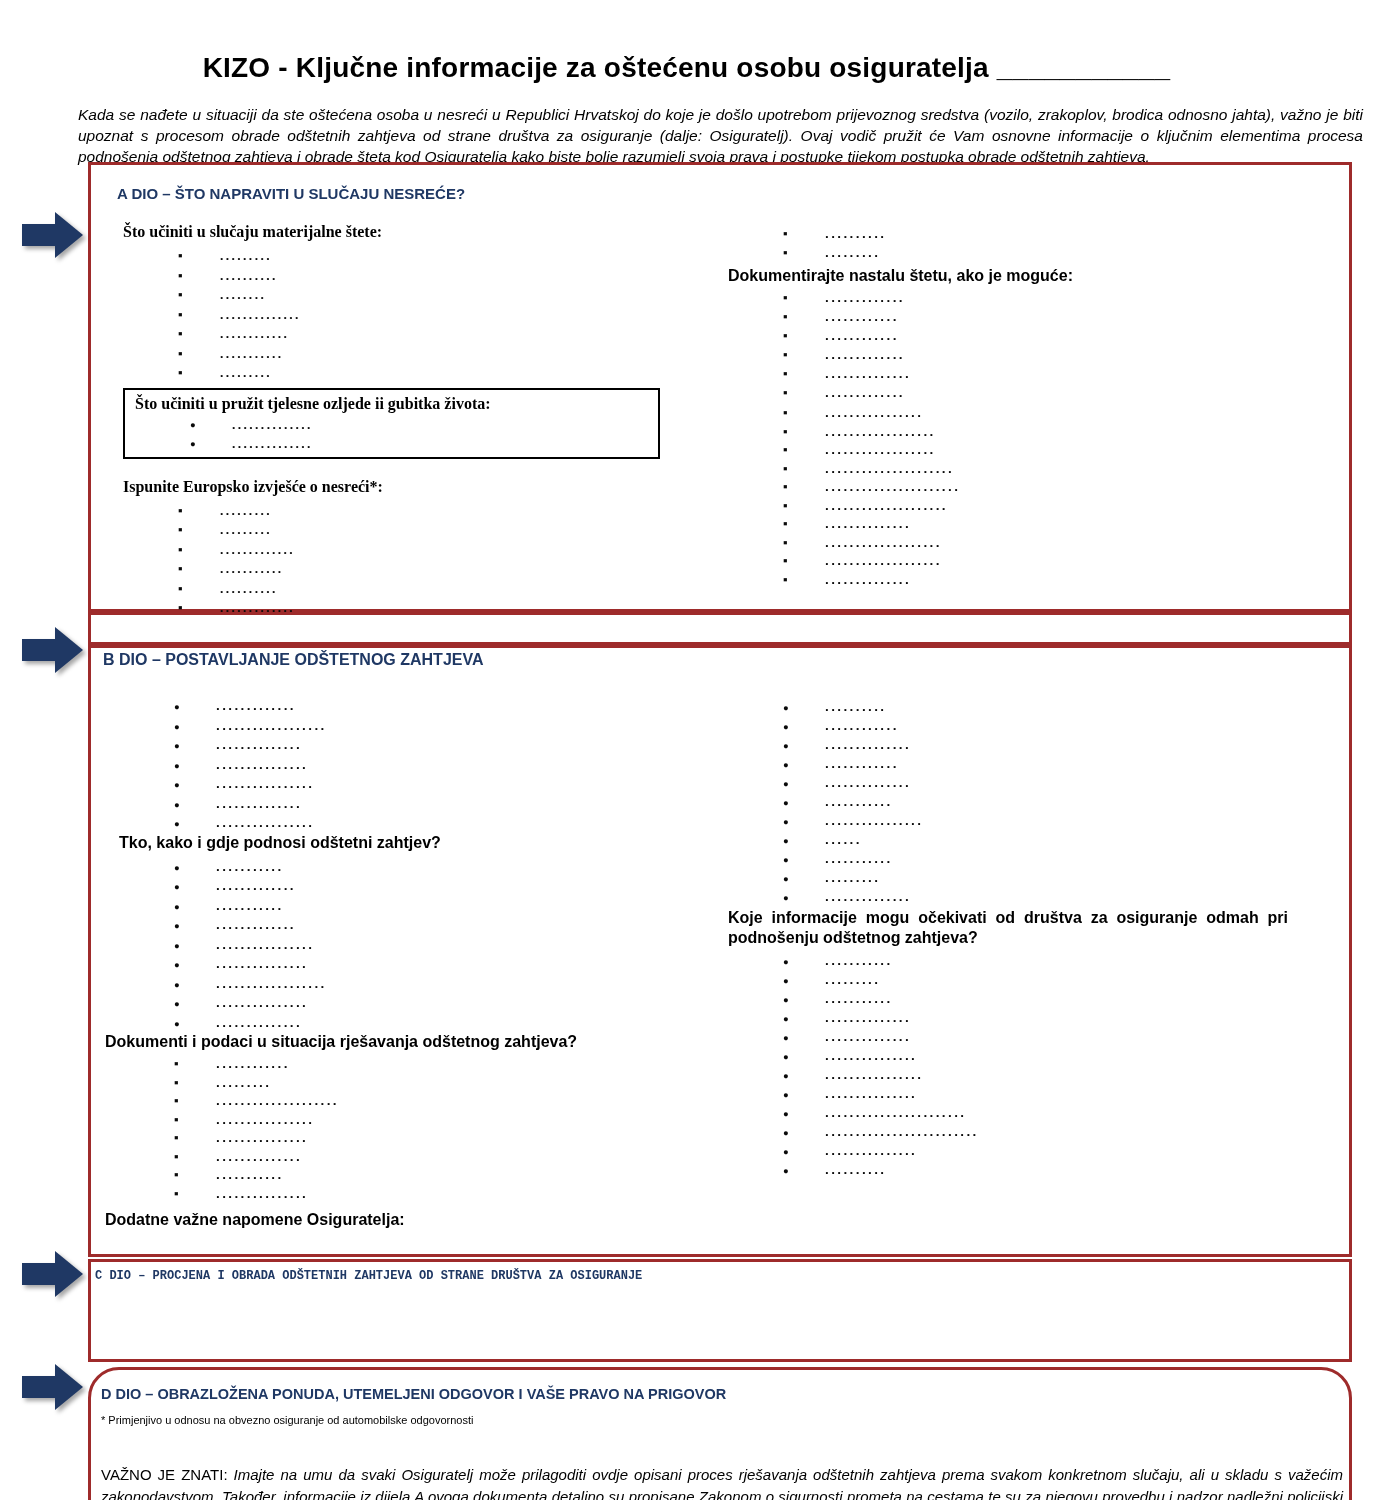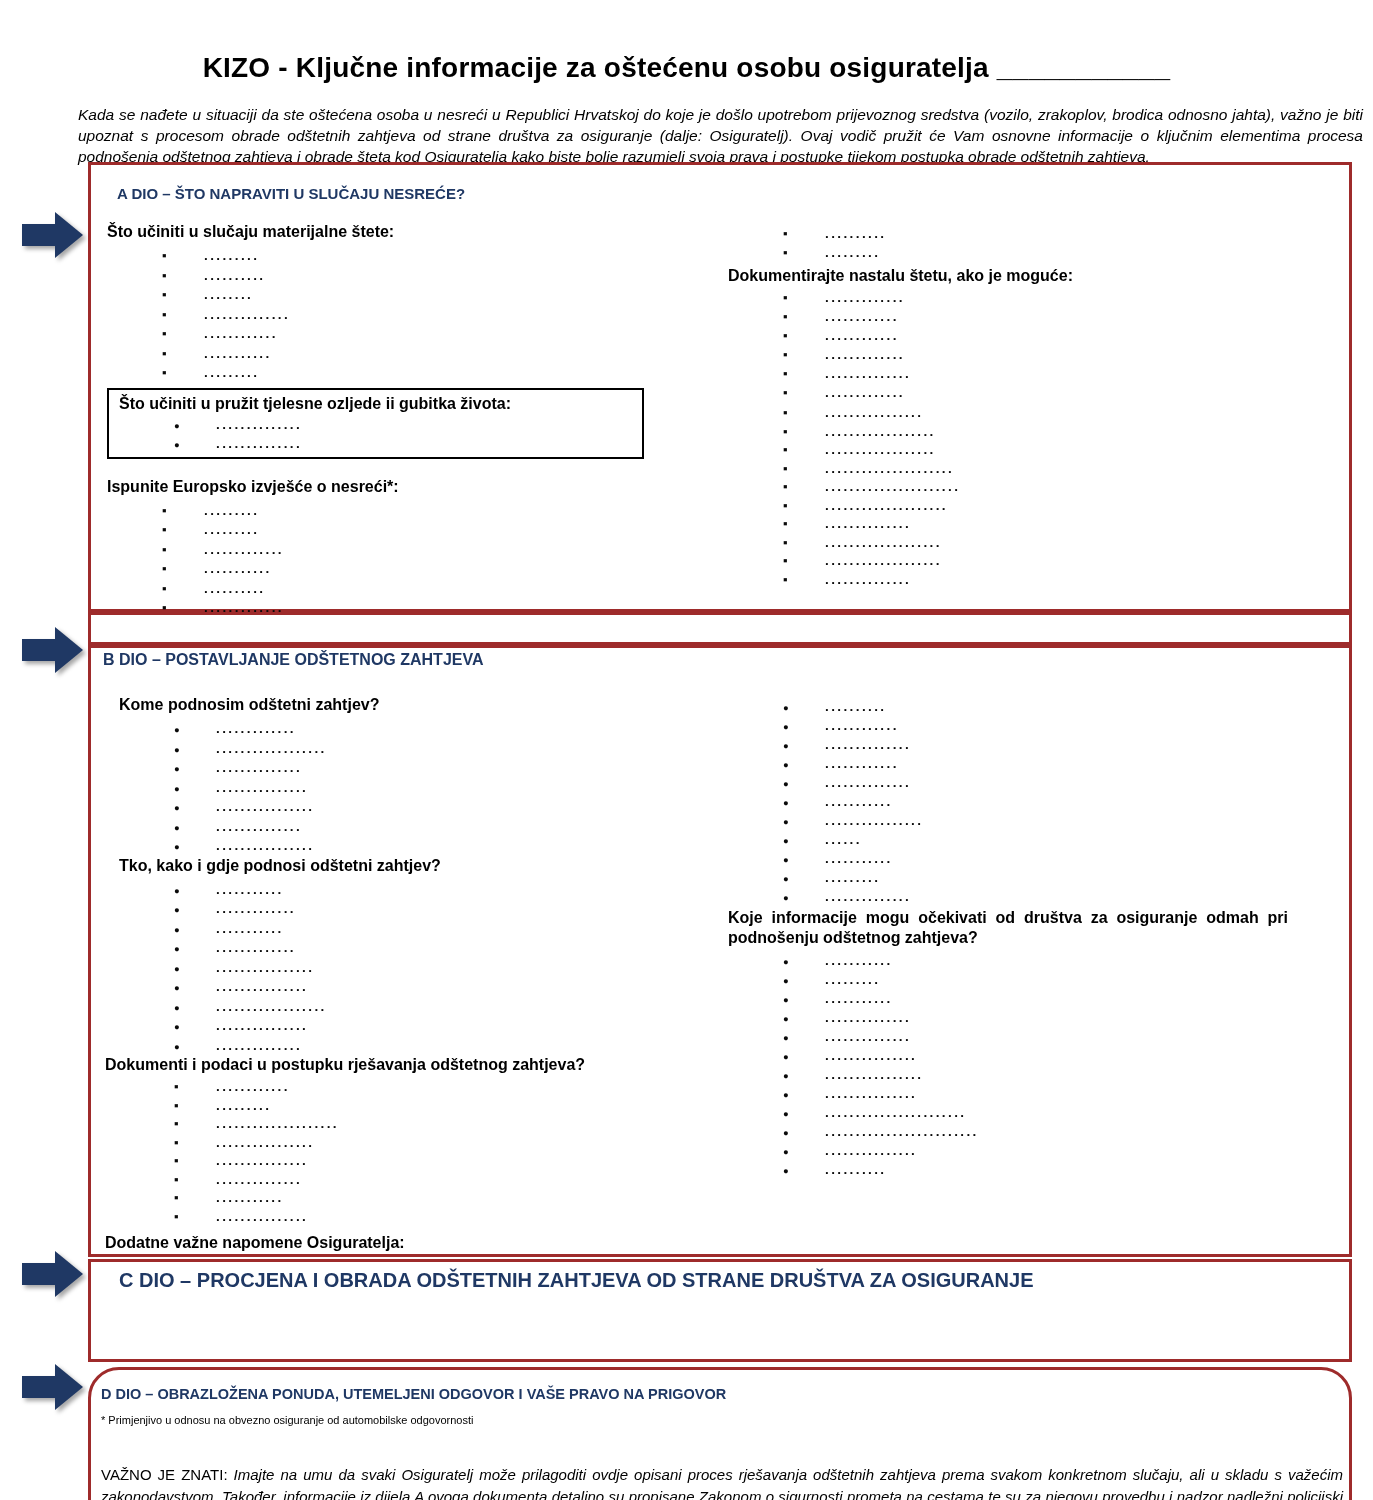--- a/index.html
+++ b/index.html
@@ -17,25 +17,25 @@
   .secbox { position:absolute; left:88px; width:1264px; border:3px solid var(--red); background:#fff; }
   .box-a { top:118px; height:450px; }
   .box-strip { top:568px; height:33px; }
   .box-b { top:601px; height:612px; }
   .box-c { top:1215px; height:103px; }
   .box-d { top:1323px; height:170px;border-radius:31px; }
 
   .sec-head { color:var(--navy); font-weight:bold; }
   .head-a { position:absolute; left:26px; top:20px; font-size:15px; }
   .head-b { position:absolute; left:12px; top:3px;  font-size:16px; }
-  .head-c { position:absolute; left:28px; top:7px;  font-size:20px; }
+  .head-c { position:absolute; left:4px; top:7px;  font-size:12px;font-family:Liberation Mono, monospace; }
   .head-d { position:absolute; left:10px; top:16px; font-size:14.5px; }
 
   .col { position:absolute; }
-  .col-a-left  { left:16px;  top:57px;  width:605px; }
+  .col-a-left  { left:32px;  top:57px;  width:605px;font-family:Liberation Serif, serif; }
   .col-a-right { left:637px; top:57px;  width:612px; }
   .col-b-left  { left:14px;  top:44px;  width:605px; }
   .col-b-right { left:637px; top:44px;  width:560px; }
 
   .group-title { font-size:16px; font-weight:bold; line-height:20px; }
   .jtitle { text-align:justify; }
 
   
   ul.bullets { list-style:none; margin:4px 0 0 0; padding:0 0 0 55px; }
   ul.bullets li { position:relative; padding-left:42px; line-height:19.5px;
@@ -174,21 +174,20 @@
     </div>
   </div>
 
   <div class="secbox box-strip"></div>
 
   <div class="secbox box-b">
     <div class="sec-head head-b">B DIO – POSTAVLJANJE ODŠTETNOG ZAHTJEVA</div>
 
     <div class="col col-b-left">
       <div class="group" style="margin-top:3px; padding-left:14px">
-        <div class="group-title">Kome podnosim odštetni zahtjev?</div>
         <ul class="bullets rd">
             <li>.............</li>
             <li>..................</li>
             <li>..............</li>
             <li>...............</li>
             <li>................</li>
             <li>..............</li>
             <li>................</li>
           </ul>
       </div>
@@ -202,21 +201,21 @@
             <li>.............</li>
             <li>................</li>
             <li>...............</li>
             <li>..................</li>
             <li>...............</li>
             <li>..............</li>
           </ul>
       </div>
 
       <div class="group">
-        <div class="group-title">Dokumenti i podaci u postupku rješavanja odštetnog zahtjeva?</div>
+        <div class="group-title">Dokumenti i podaci u situacija rješavanja odštetnog zahtjeva?</div>
         <ul class="bullets sq lh185" style="margin-top:3px; padding-left:69px">
             <li>............</li>
             <li>.........</li>
             <li>....................</li>
             <li>................</li>
             <li>...............</li>
             <li>..............</li>
             <li>...........</li>
             <li>...............</li>
           </ul>

